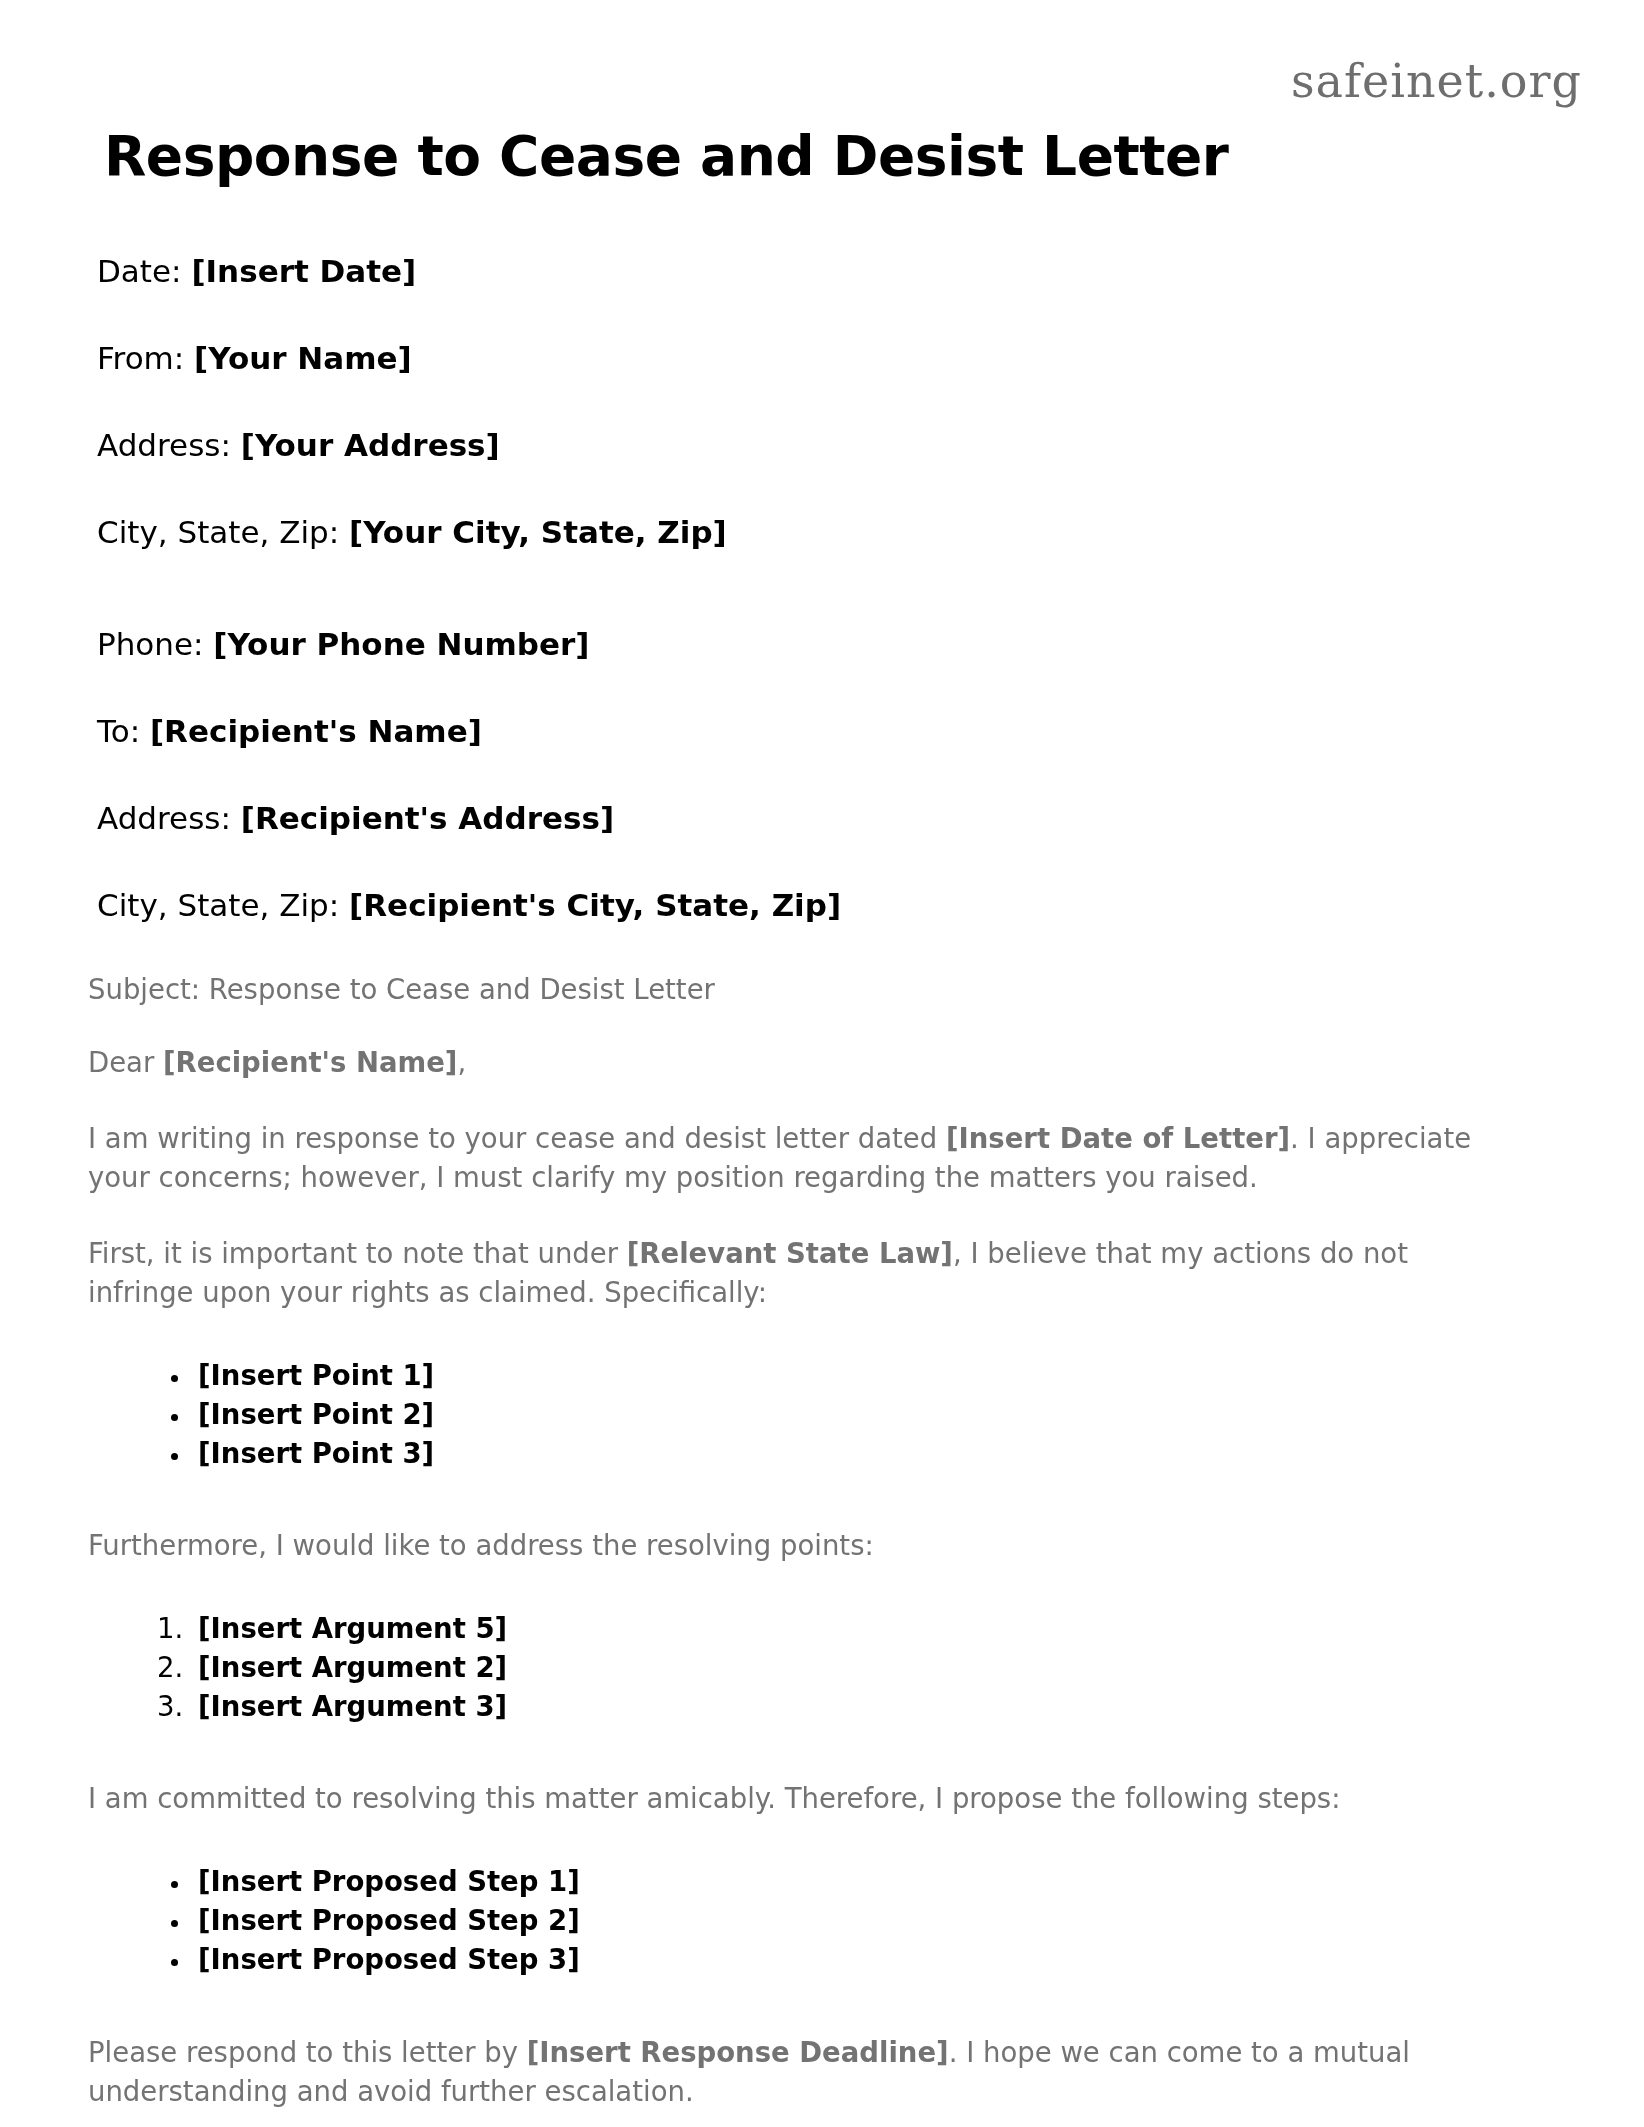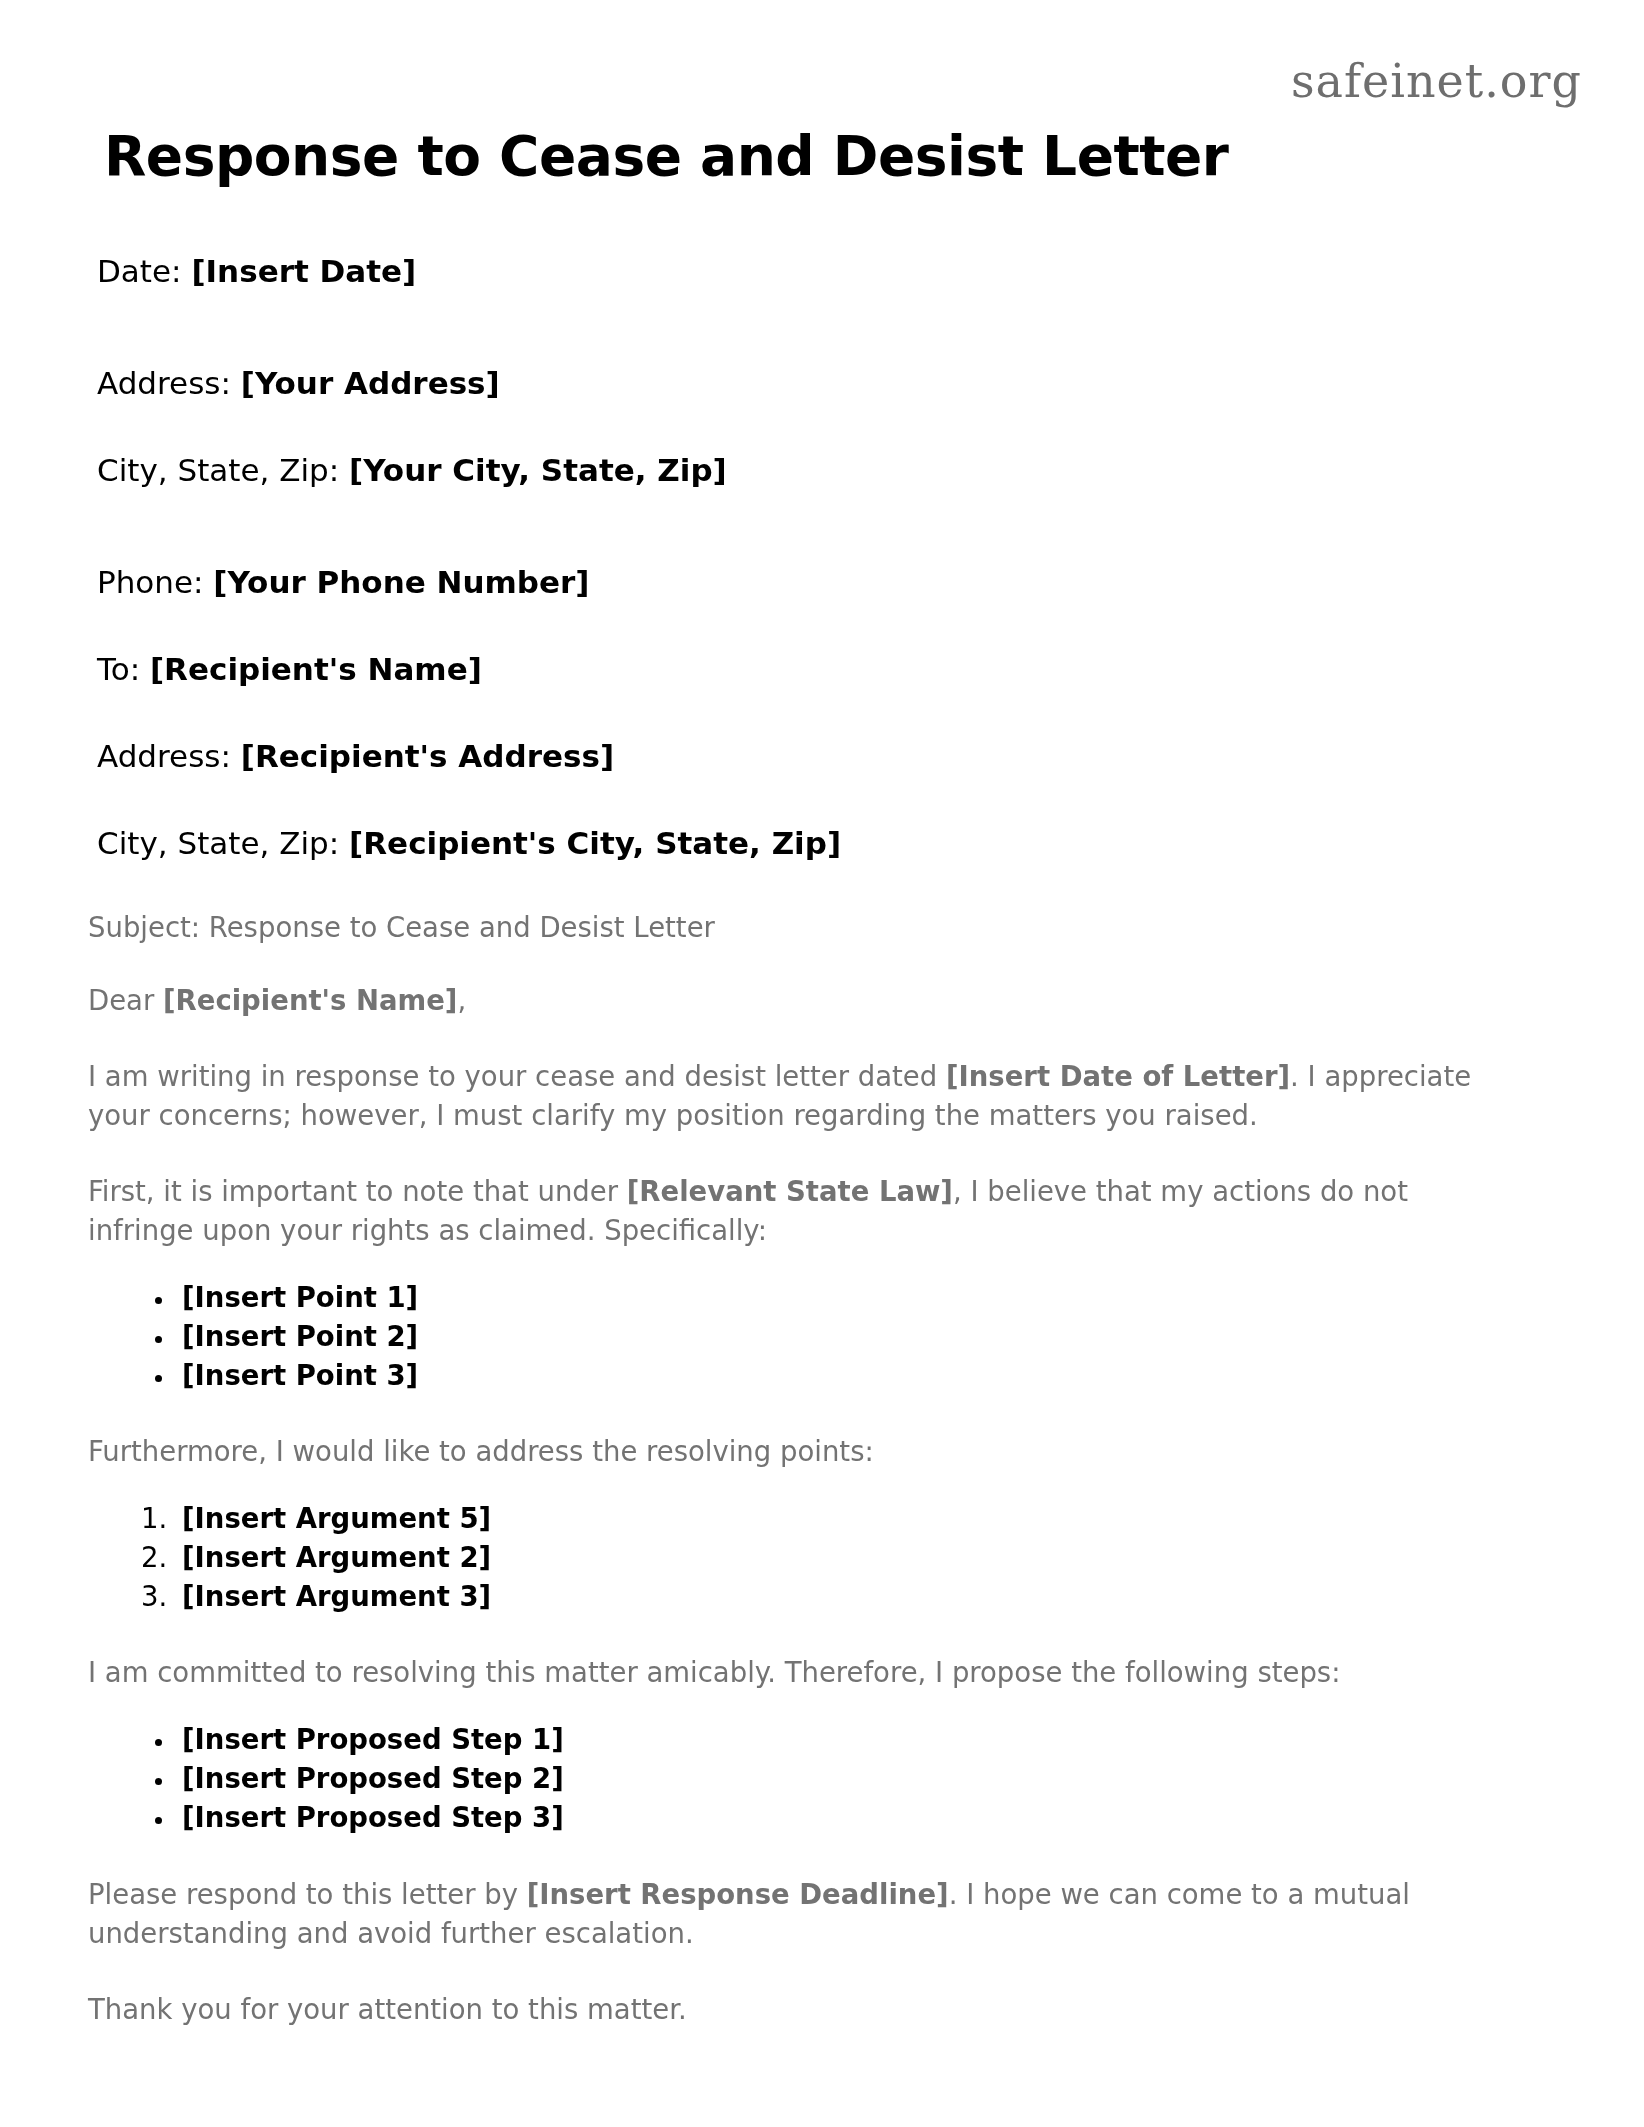--- a/index.html
+++ b/index.html
@@ -68,21 +68,21 @@
     font-size: 31px;
     line-height: 1.42;
   }
 
   .spacer-line { height: 25px; }
   .spacer-para { height: 28px; }
 
   b, strong { font-weight: bold; }
 
   ul.doc-list, ol.doc-list {
-    margin: 0;
+    margin: 16px;
     padding: 0 0 0 88px;
     font-size: 27.5px;
     line-height: 1.42;
   }
   ul.doc-list { list-style-type: disc; }
   ol.doc-list { list-style-type: decimal; }
 
   ul.doc-list li, ol.doc-list li {
     margin: 0;
     padding: 0 0 0 6px;
@@ -104,20 +104,23 @@
   <h1 class="doc-title">Response to Cease and Desist Letter</h1>
 
   <div class="body-wrap">
 
     <div>
       <p class="field">
         <span>Date: </span><b>[Insert Date]</b>
       </p>
       <div class="spacer-line"></div>
 
+      <p class="field">
+        <span>From: </span><b>[Your Name]</b>
+      </p>
       <div class="spacer-line"></div>
 
       <p class="field">
         <span>Address: </span><b>[Your Address]</b>
       </p>
       <div class="spacer-line"></div>
 
       <p class="field">
         <span>City, State, Zip: </span><b>[Your City, State, Zip]</b>
       </p>

